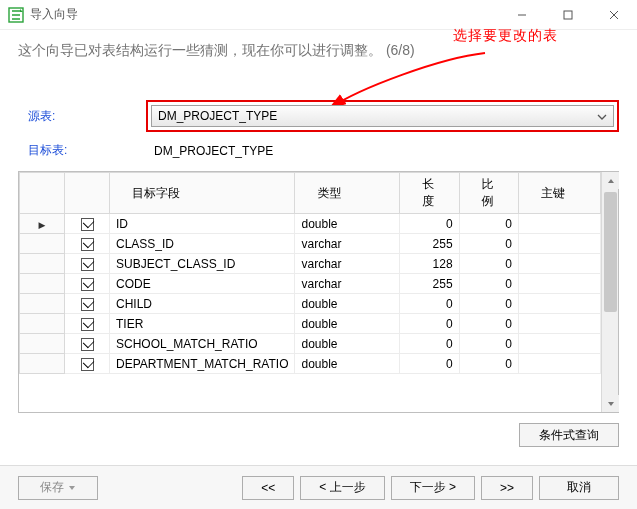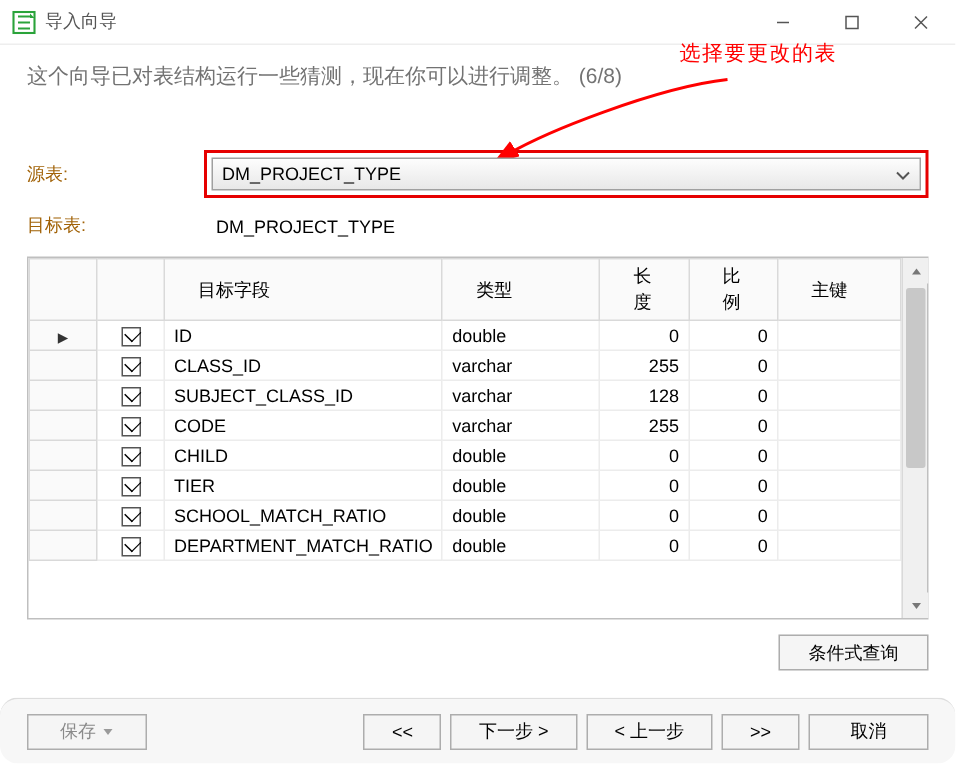--- a/index.html
+++ b/index.html
@@ -43,21 +43,21 @@
     margin-left:20px;
   }
   .arrow-svg {
     position:absolute;
     top:18px; left:320px;
     width:180px; height:70px;
     pointer-events:none;
   }
 
   .formrow { display:flex; align-items:center; margin-bottom:10px; }
-  .formrow .label { width:118px; color:#a16207; }
+  .formrow .label { width:118px; color:#1d4ed8;margin-left:10px; }
   .source-select {
     flex:1;
     height:22px;
     background: linear-gradient(#fdfdfd,#e8e8e8);
     border:1px solid #a0a0a0;
     display:flex; align-items:center;
     padding:0 6px;
     font-size:12px;
     position:relative;
   }
@@ -165,21 +165,20 @@
 
   .footer {
     position:absolute;
     bottom:0; left:0; right:0;
     height:44px;
     border-top:1px solid #ddd;
     background:#f7f7f7;
     display:flex;
     align-items:center;
     padding:0 18px;
-    border-radius:12px;
   }
   .footer .left { display:flex; }
   .footer .right { margin-left:auto; display:flex; gap:6px; }
 </style>
 </head>
 <body>
 
 <div class="titlebar">
   <span class="app-icon">
     <svg viewBox="0 0 16 16">
@@ -362,24 +361,24 @@
             <path d="M1 2 L4 6 L7 2 Z" fill="#9a9a9a"></path>
           </svg>
       </span>
     </div>
   </div>
   <div class="right">
     <div class="btn" style="min-width:38px">
         <span>&lt;&lt;</span>
       </div>
     <div class="btn">
+        <span>&lt; 上一步</span>
+      </div>
+    <div class="btn">
         <span>下一步 &gt;</span>
-      </div>
-    <div class="btn">
-        <span>&lt; 上一步</span>
       </div>
     <div class="btn" style="min-width:38px">
         <span>&gt;&gt;</span>
       </div>
     <div class="btn">
         <span>取消</span>
       </div>
   </div>
 </div>
 

